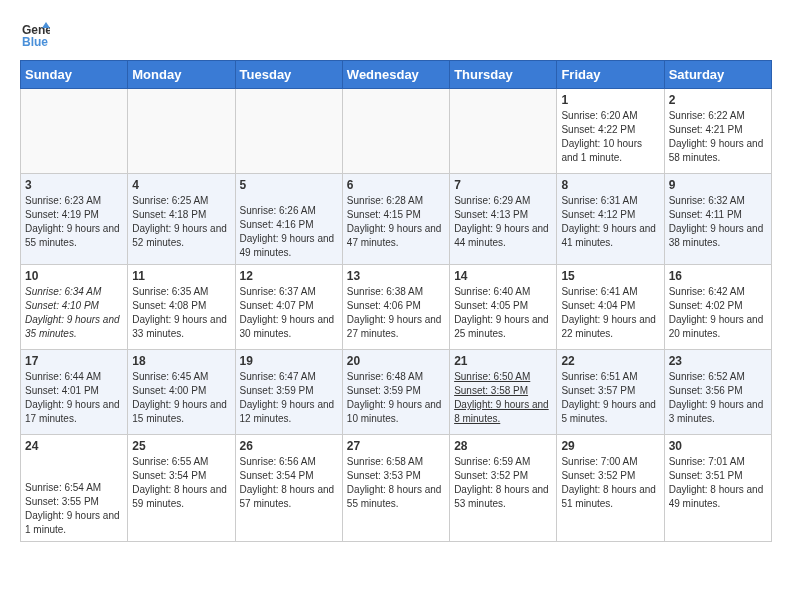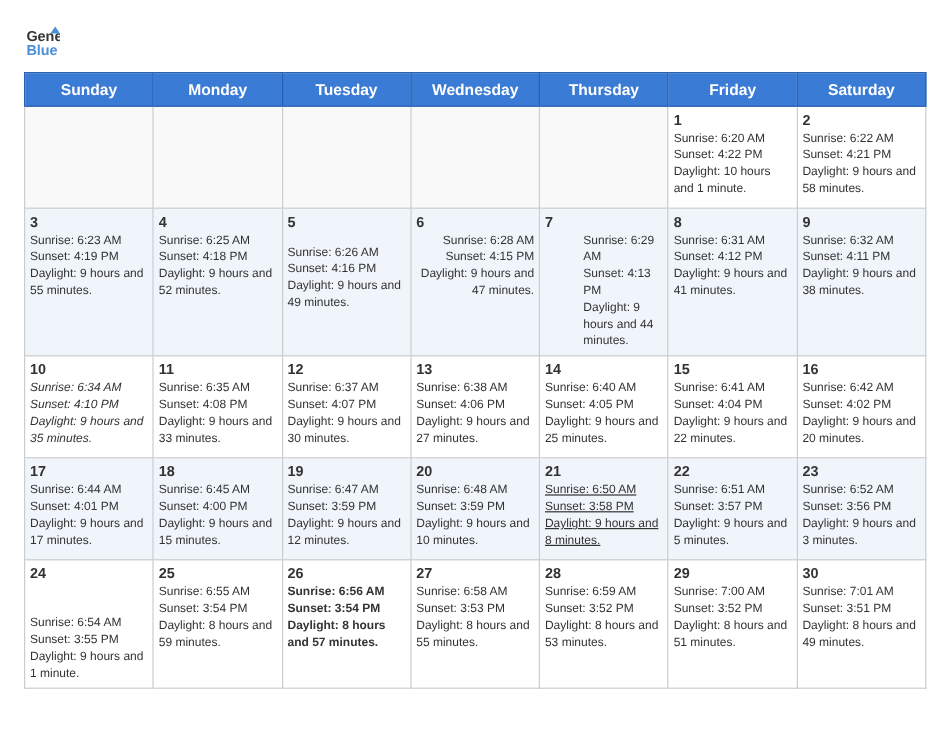--- a/index.html
+++ b/index.html
@@ -40,21 +40,21 @@
     table {
       width: 100%;
       border-collapse: collapse;
       table-layout: fixed;
     }
     th {
       background-color: #3a7bd5;
       color: #fff;
       font-size: 13px;
       padding: 6px 4px;
-      text-align: center;
+      text-align: left;
       border: 1px solid #2a60b0;
     }
     td {
       border: 1px solid #ccc;
       vertical-align: top;
       padding: 4px;
       min-height: 80px;
       height: 85px;
       font-size: 10.5px;
       color: #333;
@@ -140,27 +140,27 @@
 Daylight: 9 hours and 52 minutes.</div>
         </td>
         <td class="alt-row">
           <div class="day-num">5</div>
           <div class="day-info" style="white-space: pre-line; margin-top: 12px;">Sunrise: 6:26 AM
 Sunset: 4:16 PM
 Daylight: 9 hours and 49 minutes.</div>
         </td>
         <td class="alt-row">
           <div class="day-num">6</div>
-          <div class="day-info" style="white-space: pre-line; text-align: right;">Sunrise: 6:28 AM
+          <div class="day-info" style="white-space: pre-line;">Sunrise: 6:28 AM
 Sunset: 4:15 PM
 Daylight: 9 hours and 47 minutes.</div>
         </td>
         <td class="alt-row">
           <div class="day-num">7</div>
-          <div class="day-info" style="white-space: pre-line; margin-left: 32px;">Sunrise: 6:29 AM
+          <div class="day-info" style="white-space: pre-line;">Sunrise: 6:29 AM
 Sunset: 4:13 PM
 Daylight: 9 hours and 44 minutes.</div>
         </td>
         <td class="alt-row">
           <div class="day-num">8</div>
           <div class="day-info" style="white-space: pre-line;">Sunrise: 6:31 AM
 Sunset: 4:12 PM
 Daylight: 9 hours and 41 minutes.</div>
         </td>
         <td class="alt-row">
@@ -266,21 +266,21 @@
 Daylight: 9 hours and 1 minute.</div>
         </td>
         <td>
           <div class="day-num">25</div>
           <div class="day-info" style="white-space: pre-line;">Sunrise: 6:55 AM
 Sunset: 3:54 PM
 Daylight: 8 hours and 59 minutes.</div>
         </td>
         <td>
           <div class="day-num">26</div>
-          <div class="day-info" style="white-space: pre-line; font-weight: bold;">Sunrise: 6:56 AM
+          <div class="day-info" style="white-space: pre-line;">Sunrise: 6:56 AM
 Sunset: 3:54 PM
 Daylight: 8 hours and 57 minutes.</div>
         </td>
         <td>
           <div class="day-num">27</div>
           <div class="day-info" style="white-space: pre-line;">Sunrise: 6:58 AM
 Sunset: 3:53 PM
 Daylight: 8 hours and 55 minutes.</div>
         </td>
         <td>

